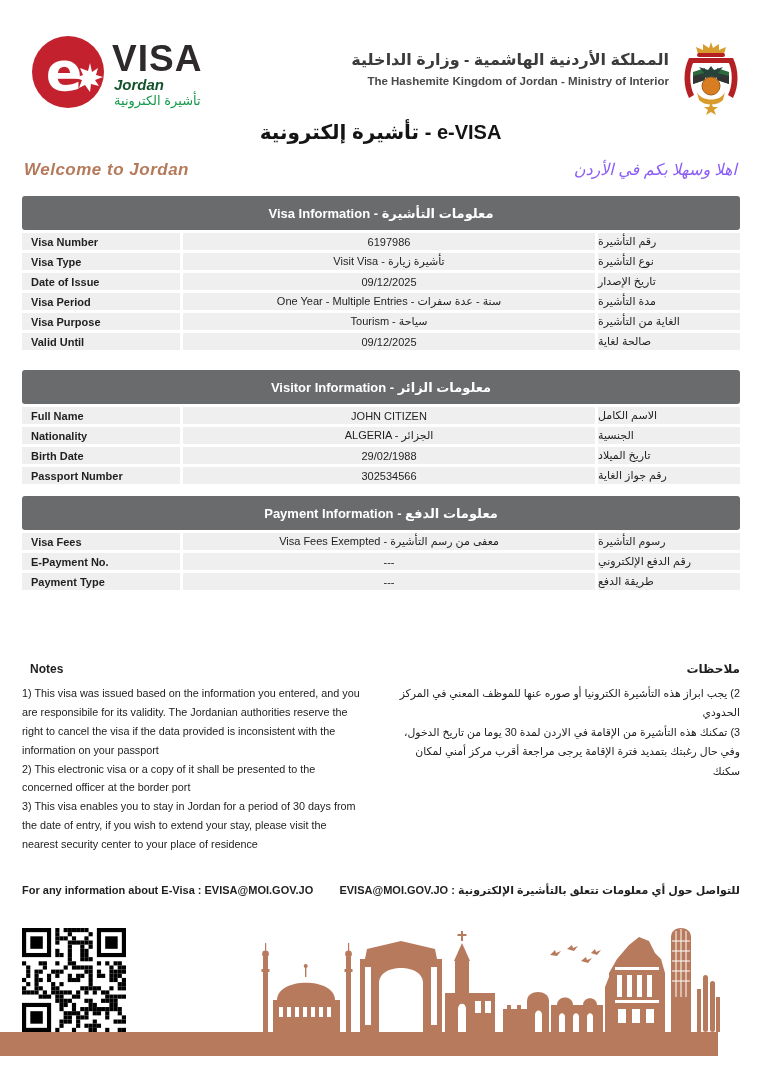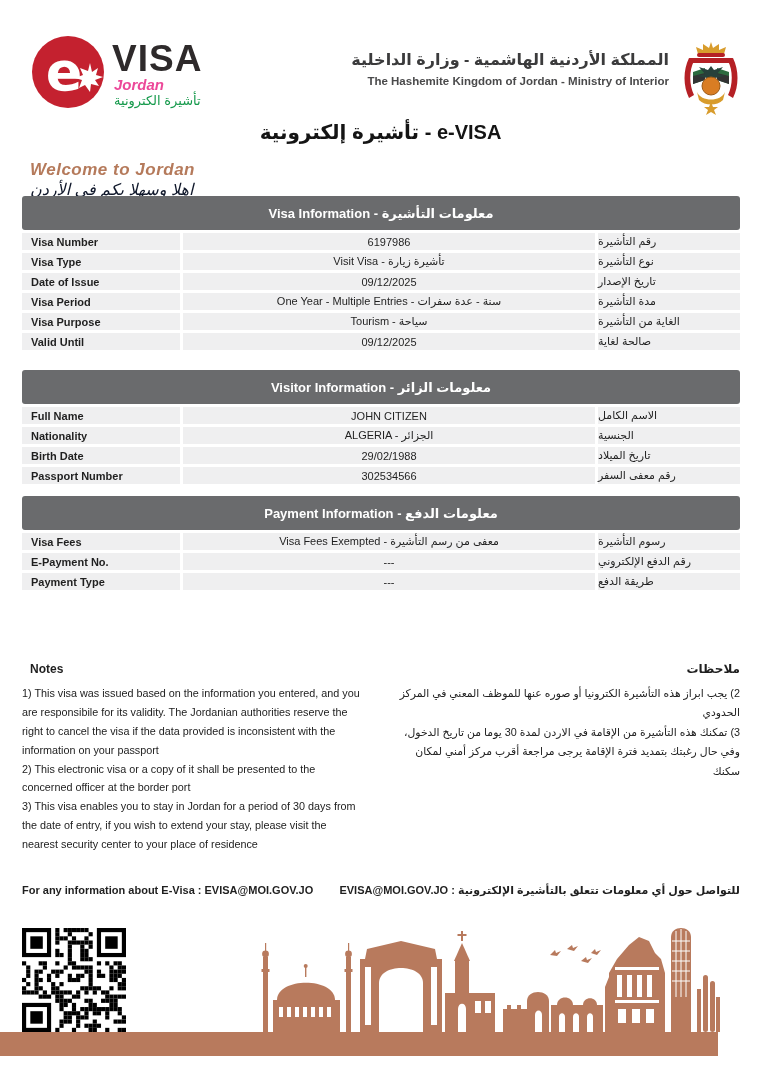--- a/index.html
+++ b/index.html
@@ -6,33 +6,33 @@
   html,body { background:#ffffff; }
   body { font-family:"Liberation Sans","DejaVu Sans",sans-serif; color:#1f1f1f; }
   .page { position:relative; width:761px; height:1080px; background:#fff; overflow:hidden; }
 
   
   .header { position:absolute; top:34px; left:30px; right:18px; display:flex; justify-content:space-between; align-items:flex-start; }
   .logo { display:flex; align-items:flex-start; gap:6px; }
   .logo-mark { width:76px; height:76px; }
   .logo-text { padding-top:8px; }
   .logo-visa { font-size:37px; font-weight:bold; color:#2e2a2b; letter-spacing:1px; line-height:0.9; }
-  .logo-jordan { font-size:15px; font-weight:bold; font-style:italic; color:#ec4899; margin-top:1px; margin-left:2px; }
+  .logo-jordan { font-size:15px; font-weight:bold; font-style:italic; color:#14532d; margin-top:1px; margin-left:2px; }
   .logo-ar { font-size:13px; color:#169a4c; direction:rtl; text-align:left; margin-left:2px; }
   .gov { display:flex; align-items:flex-start; gap:10px; margin-top:6px; }
   .gov-text { text-align:right; padding-top:10px; }
   .gov-ar { font-size:16px; font-weight:bold; color:#3b3b3c; direction:rtl; }
   .gov-en { font-size:11.5px; font-weight:bold; color:#4a4a4b; margin-top:6px;text-align:right; }
   .emblem { width:64px; height:80px; }
 
   
   .doc-title { position:absolute; top:120px; left:0; right:0; text-align:center; font-size:20px; font-weight:bold; color:#141414; direction:ltr; }
-  .welcome-row { position:absolute; top:160px; left:30px; right:24px; display:flex; justify-content:center; align-items:baseline;flex-direction:column; }
+  .welcome-row { position:absolute; top:160px; left:24px; right:24px; display:flex; justify-content:space-between; align-items:baseline; }
   .welcome-en { font-size:17px; font-style:italic; font-weight:bold; color:#b57a5b; letter-spacing:0.5px; }
-  .welcome-ar { font-size:16px; font-style:italic; color:#0f172a; direction:rtl; }
+  .welcome-ar { font-size:16px; font-style:italic; color:#8b5cf6; direction:rtl; }
 
   
   .tsection { position:absolute; left:22px; width:718px; }
   .tsection.visa { top:196px; }
   .tsection.visitor { top:370px; }
   .tsection.payment { top:496px; }
   .tbar { height:34px; background:#6a6b6d; border-radius:3px; color:#fff; font-size:13px; font-weight:bold; display:flex; align-items:center; justify-content:center; margin-bottom:3px; direction:ltr; }
   .trow { display:grid; grid-template-columns:158px 1fr 142px; column-gap:3px; margin-bottom:3px; }
   .cell { background:#efeff0; height:17px; font-size:11px; display:flex; align-items:center; }
   .cell.lab { font-weight:bold; padding-left:9px; }
@@ -161,21 +161,21 @@
       <div class="cell lar">الجنسية</div>
     </div>
     <div class="trow">
       <div class="cell lab">Birth Date</div>
       <div class="cell val">29/02/1988</div>
       <div class="cell lar">تاريخ الميلاد</div>
     </div>
     <div class="trow">
       <div class="cell lab">Passport Number</div>
       <div class="cell val">302534566</div>
-      <div class="cell lar">رقم معفى السفر</div>
+      <div class="cell lar">رقم جواز الغاية</div>
     </div>
   </div>
 
   <div class="tsection payment">
     <div class="tbar">Payment Information - معلومات الدفع</div>
     <div class="trow">
       <div class="cell lab">Visa Fees</div>
       <div class="cell val">Visa Fees Exempted - معفى من رسم التأشيرة</div>
       <div class="cell lar">رسوم التأشيرة</div>
     </div>

